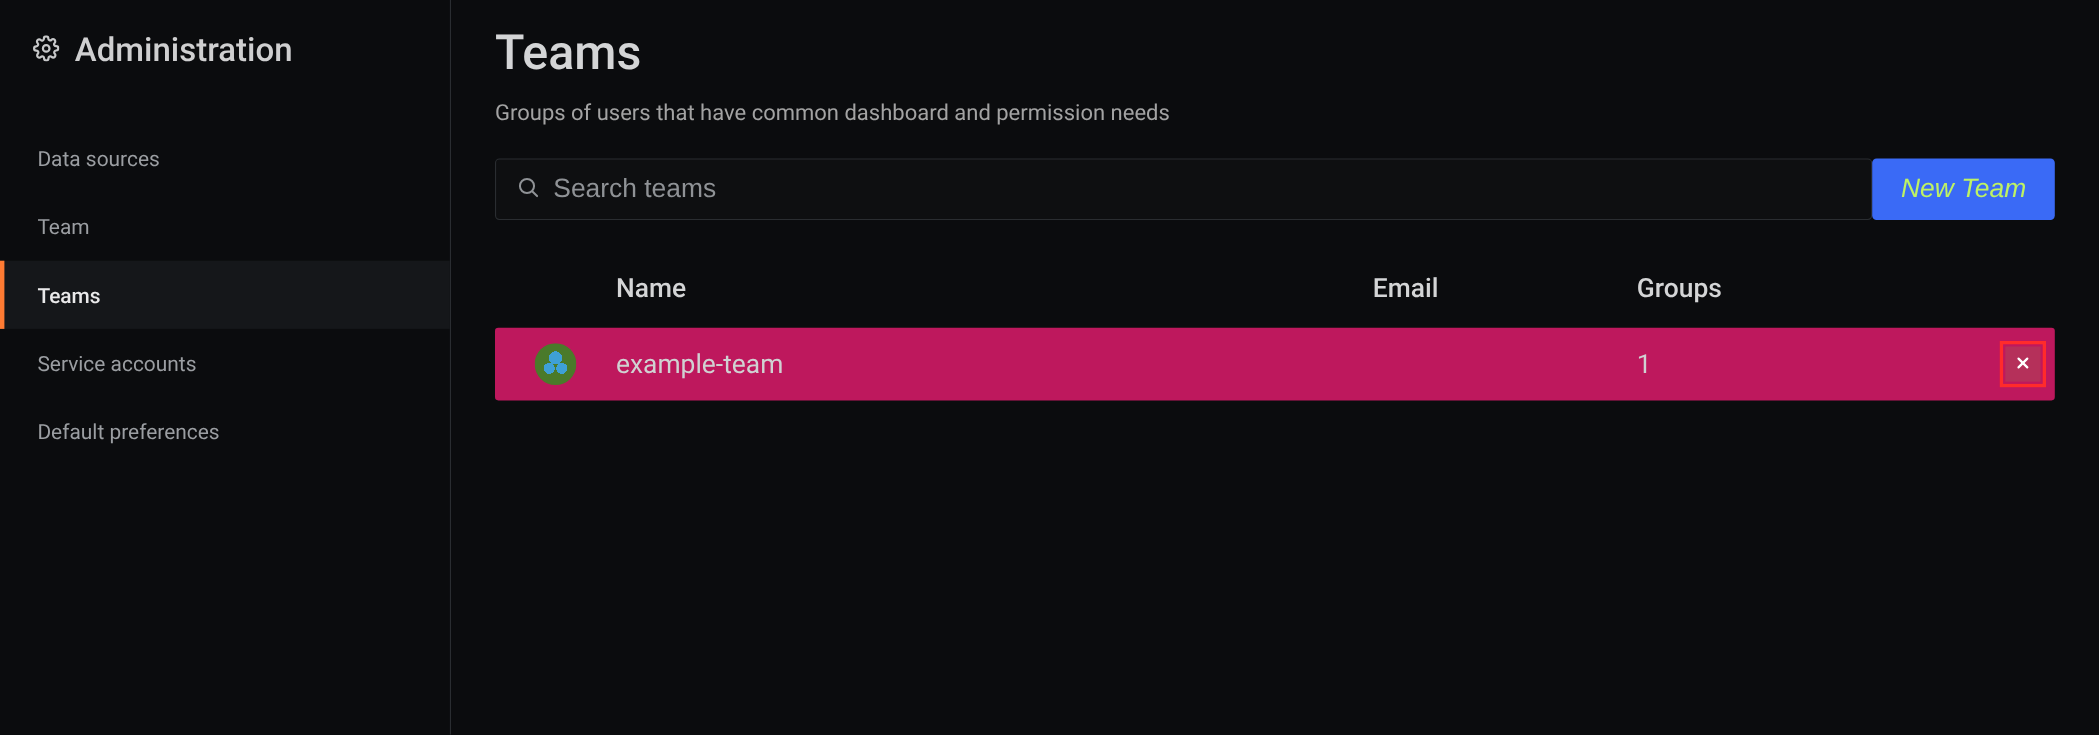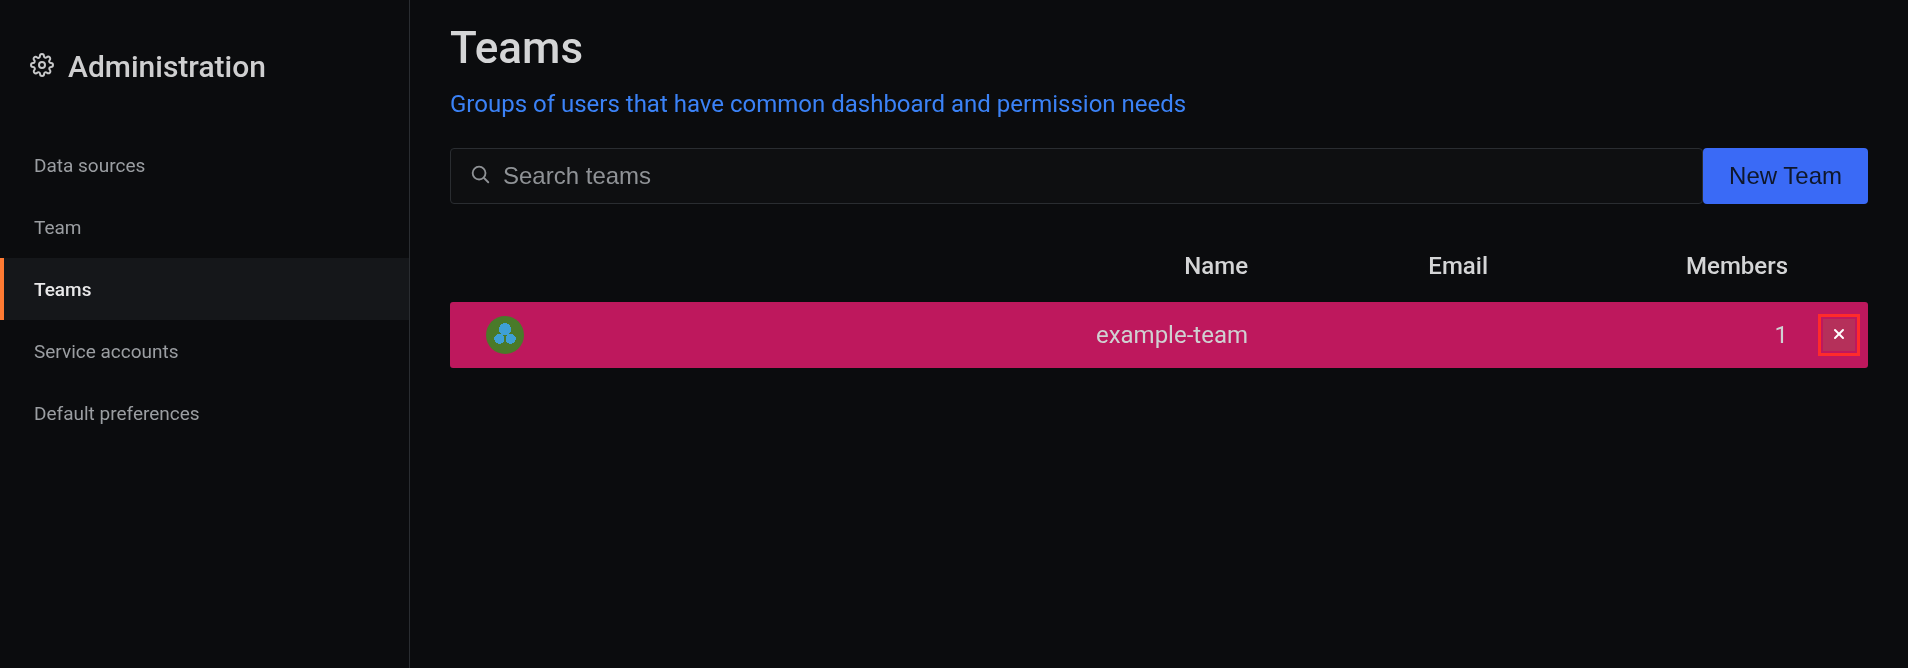--- a/index.html
+++ b/index.html
@@ -17,21 +17,20 @@
     height: 100%;
     background: #0b0c0e;
     border-right: 1px solid #2a2d31;
     padding-top: 28px;
   }
   .sidebar-header {
     display: flex;
     align-items: center;
     gap: 14px;
     padding: 0 30px 30px 30px;
-    margin-top: 21px;
   }
   .sidebar-header .icon svg { width: 24px; height: 24px; stroke: #c7c8c9; }
   .sidebar-title {
     font-size: 30px;
     font-weight: 500;
     color: #cfcfd0;
   }
   .nav { padding-top: 20px; }
   .nav-item {
     display: flex;
@@ -54,22 +53,22 @@
     flex: 1;
     padding: 22px 40px 0 40px;
   }
   .page-title {
     font-size: 44px;
     font-weight: 500;
     color: #d4d5d6;
     margin-bottom: 16px;
   }
   .page-subtitle {
-    font-size: 24px;
-    color: #3b82f6;
+    font-size: 20px;
+    color: #a3a3a3;
     margin-bottom: 30px;
   }
   .toolbar {
     display: flex;
     align-items: stretch;
     margin-bottom: 38px;
   }
   .search {
     flex: 1;
     display: flex;
@@ -85,30 +84,31 @@
     flex: 1;
     background: transparent;
     border: none;
     outline: none;
     color: #d0d0d0;
     font-size: 24px;
   }
   .search input::placeholder { color: #8f9296; }
   .new-btn {
     background: #3a6af6;
-    color: #0f172a;
+    color: #bef264;
     border: none;
     border-radius: 4px;
     padding: 0 26px;
     height: 56px;
     font-size: 24px;
     font-weight: 500;
     cursor: pointer;
-  }
-  .table { width: 100%; text-align: right; }
+    font-style: italic;
+  }
+  .table { width: 100%; }
   .thead, .trow {
     display: grid;
     grid-template-columns: 110px 1fr 240px 300px 80px;
     align-items: center;
   }
   .thead {
     font-size: 24px;
     color: #d4d5d6;
     font-weight: 500;
     padding: 10px 0 22px 0;
@@ -190,21 +190,21 @@
       <input type="text" placeholder="Search teams" style="">
     </div>
     <button class="new-btn">New Team</button>
   </div>
 
   <div class="table">
     <div class="thead">
       <div></div>
       <div>Name</div>
       <div>Email</div>
-      <div>Members</div>
+      <div>Groups</div>
       <div></div>
     </div>
     <div class="trow">
       <div class="avatar-cell">
         <div class="avatar"></div>
       </div>
       <div>example-team</div>
       <div></div>
       <div>1</div>
       <div class="delete-cell">

